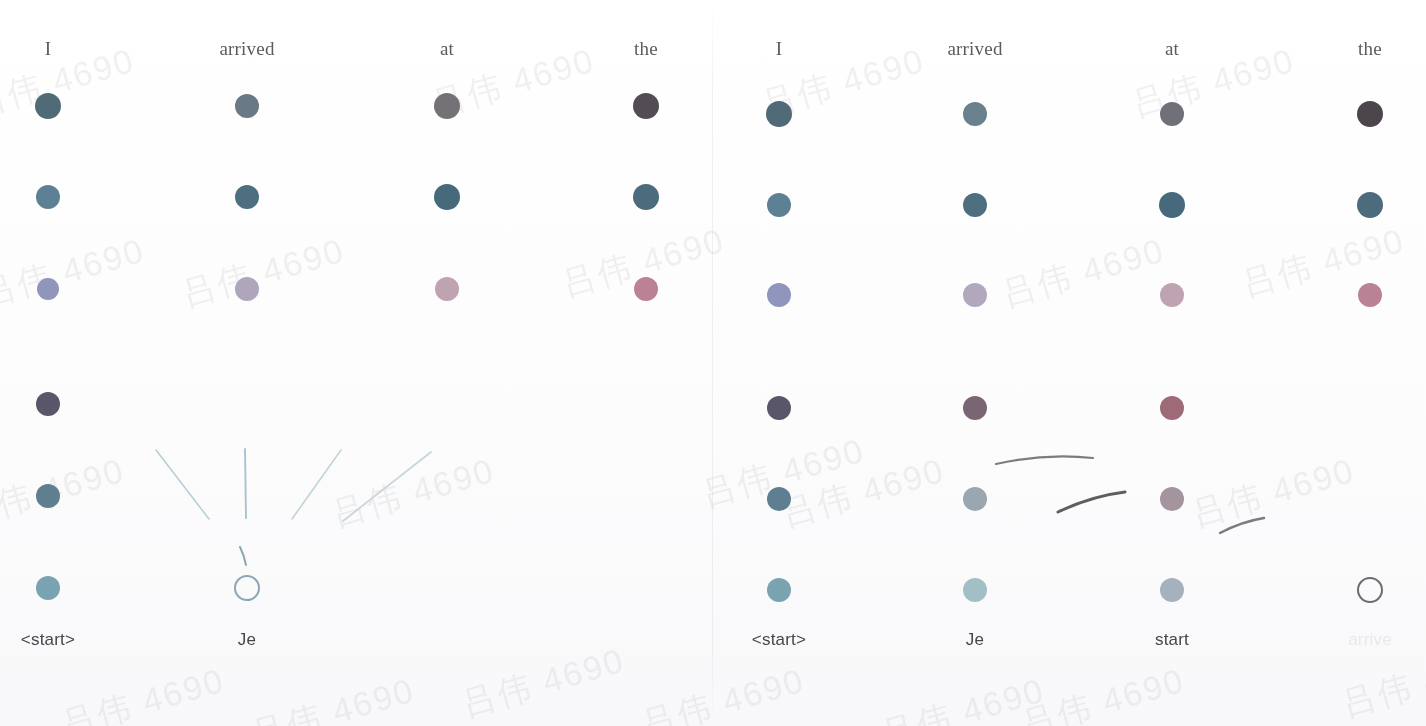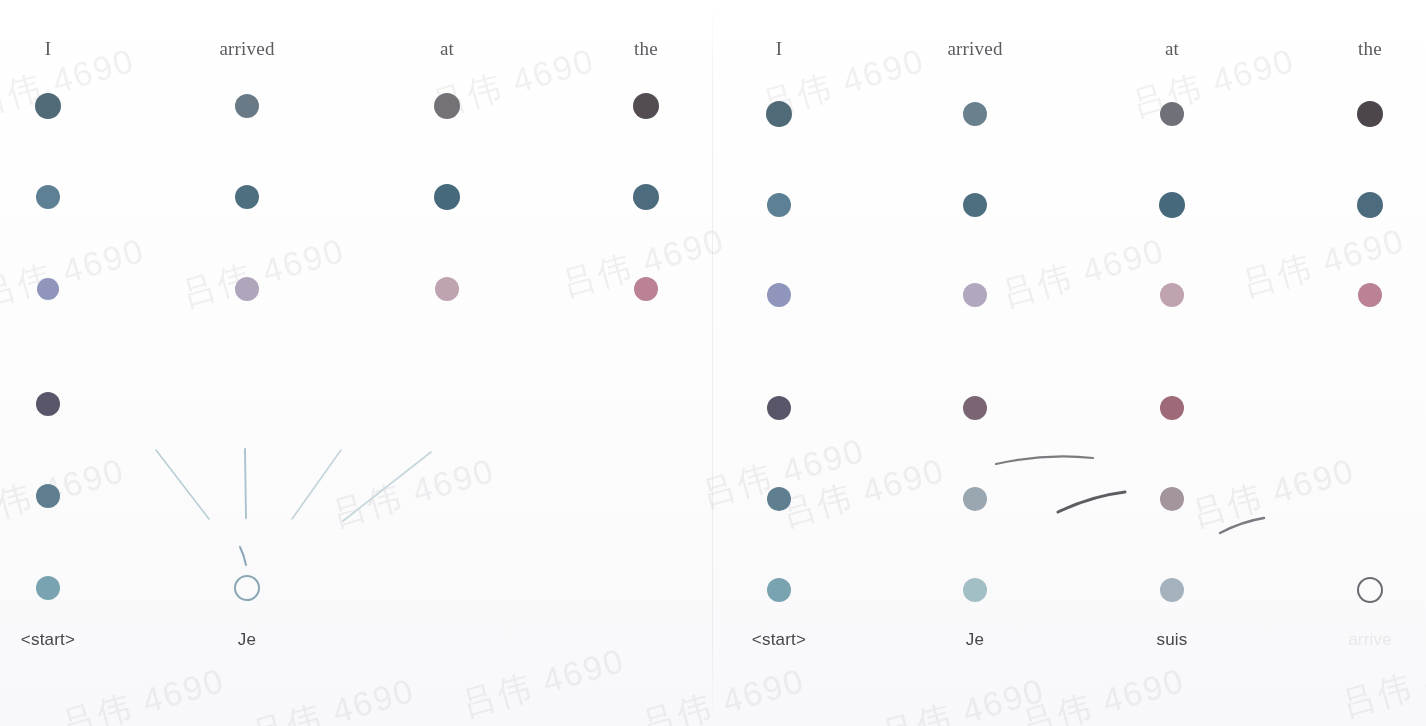--- a/index.html
+++ b/index.html
@@ -127,21 +127,21 @@
         <path d="M 283 464 Q 331.5 453 380 458" fill="none" stroke="#7c7c80" stroke-width="2.2" stroke-linecap="round"></path>
         <path d="M 345 512 Q 378.5 496 412 492" fill="none" stroke="#5d5d62" stroke-width="3" stroke-linecap="round"></path>
         <path d="M 507 533 Q 529 521.5 551 518" fill="none" stroke="#7a7a80" stroke-width="2.4" stroke-linecap="round"></path>
       </svg>
       <div class="col-label" style="left: 66px; top: 38px;">I</div>
       <div class="col-label" style="left: 262px; top: 38px;">arrived</div>
       <div class="col-label" style="left: 459px; top: 38px;">at</div>
       <div class="col-label" style="left: 657px; top: 38px;">the</div>
       <div class="out-label" style="left: 66px; top: 630px;">&lt;start&gt;</div>
       <div class="out-label" style="left: 262px; top: 630px;">Je</div>
-      <div class="out-label" style="left: 459px; top: 630px;">suis</div>
+      <div class="out-label" style="left: 459px; top: 630px;">start</div>
       <div class="out-label faded" style="left: 657px; top: 630px;">arrive</div>
       <div class="dot" style="left: 66px; top: 114px; width: 26px; height: 26px; background: rgb(81, 106, 119);"></div>
       <div class="dot" style="left: 66px; top: 205px; width: 24px; height: 24px; background: rgb(94, 128, 148);"></div>
       <div class="dot" style="left: 66px; top: 295px; width: 24px; height: 24px; background: rgb(143, 149, 187);"></div>
       <div class="dot" style="left: 66px; top: 408px; width: 24px; height: 24px; background: rgb(90, 86, 105);"></div>
       <div class="dot" style="left: 66px; top: 499px; width: 24px; height: 24px; background: rgb(95, 127, 144);"></div>
       <div class="dot" style="left: 66px; top: 590px; width: 24px; height: 24px; background: rgb(121, 163, 176);"></div>
       <div class="dot" style="left: 262px; top: 114px; width: 24px; height: 24px; background: rgb(105, 129, 141);"></div>
       <div class="dot" style="left: 262px; top: 205px; width: 24px; height: 24px; background: rgb(78, 111, 128);"></div>
       <div class="dot" style="left: 262px; top: 295px; width: 24px; height: 24px; background: rgb(178, 168, 190);"></div>

